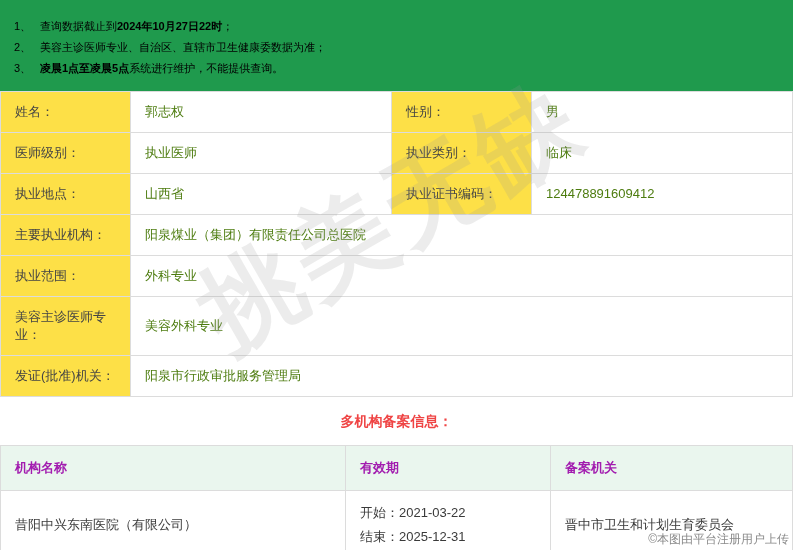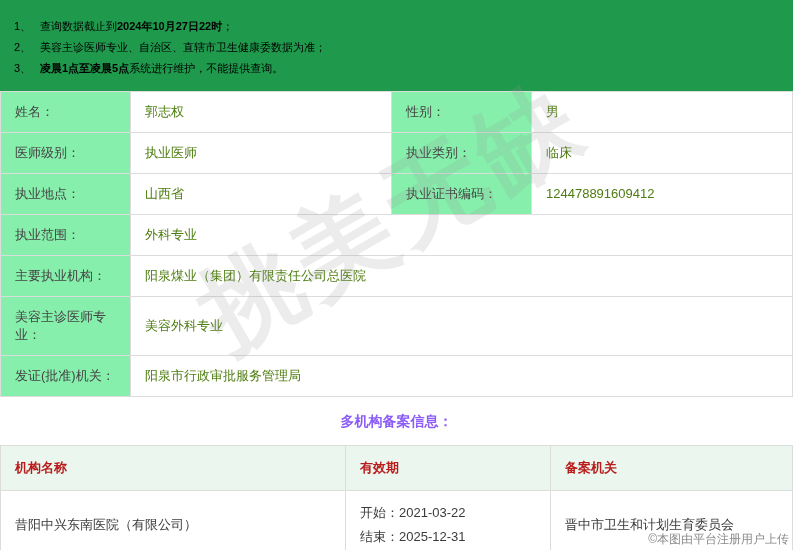--- a/index.html
+++ b/index.html
@@ -46,47 +46,47 @@
   .info-table td {
     border: 1px solid #dcdcdc;
     padding: 11px 14px;
     vertical-align: middle;
     font-size: 13px;
     color: #4d7c0f;
     background: #ffffff;
     height: 38px;
   }
   .info-table td.label {
-    background: #86efac;
+    background: #fde047;
     color: #444;
     width: 130px;
   }
   .info-table td.label.right-label {
     width: 140px;
   }
 
   
   .sub-title {
     text-align: center;
     font-weight: bold;
     font-size: 14px;
-    color: #8b5cf6;
+    color: #ef4444;
     padding: 16px 0 14px 0;
     background: #ffffff;
   }
 
   
   .rec-table {
     width: 100%;
     border-collapse: collapse;
     table-layout: fixed;
   }
   .rec-table th {
     background: #eaf6ee;
-    color: #b91c1c;
+    color: #a21caf;
     font-weight: bold;
     text-align: left;
     font-size: 13px;
     padding: 13px 14px;
     border: 1px solid #dcdcdc;
     height: 42px;
   }
   .rec-table td {
     border: 1px solid #dcdcdc;
     padding: 10px 14px;
@@ -152,26 +152,26 @@
     <td class="label right-label">执业类别：</td>
     <td>临床</td>
   </tr>
   <tr>
     <td class="label">执业地点：</td>
     <td>山西省</td>
     <td class="label right-label">执业证书编码：</td>
     <td>124478891609412</td>
   </tr>
   <tr>
+    <td class="label">主要执业机构：</td>
+    <td colspan="3">阳泉煤业（集团）有限责任公司总医院</td>
+  </tr>
+  <tr>
     <td class="label">执业范围：</td>
     <td colspan="3">外科专业</td>
-  </tr>
-  <tr>
-    <td class="label">主要执业机构：</td>
-    <td colspan="3">阳泉煤业（集团）有限责任公司总医院</td>
   </tr>
   <tr>
     <td class="label">美容主诊医师专业：</td>
     <td colspan="3">美容外科专业</td>
   </tr>
   <tr>
     <td class="label">发证(批准)机关：</td>
     <td colspan="3">阳泉市行政审批服务管理局</td>
   </tr>
 </tbody>

